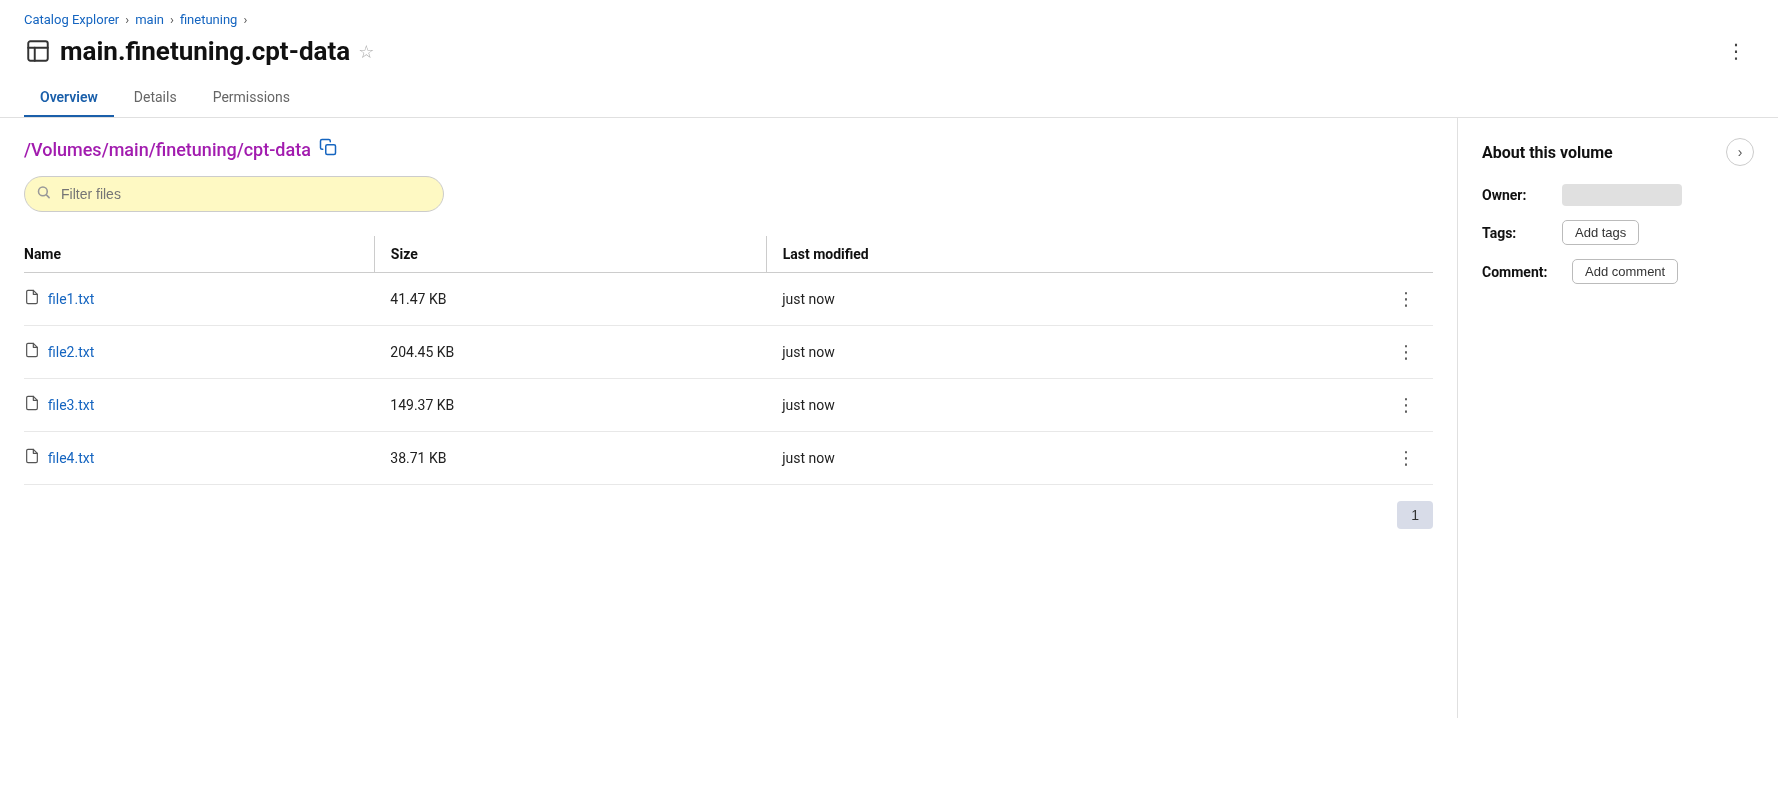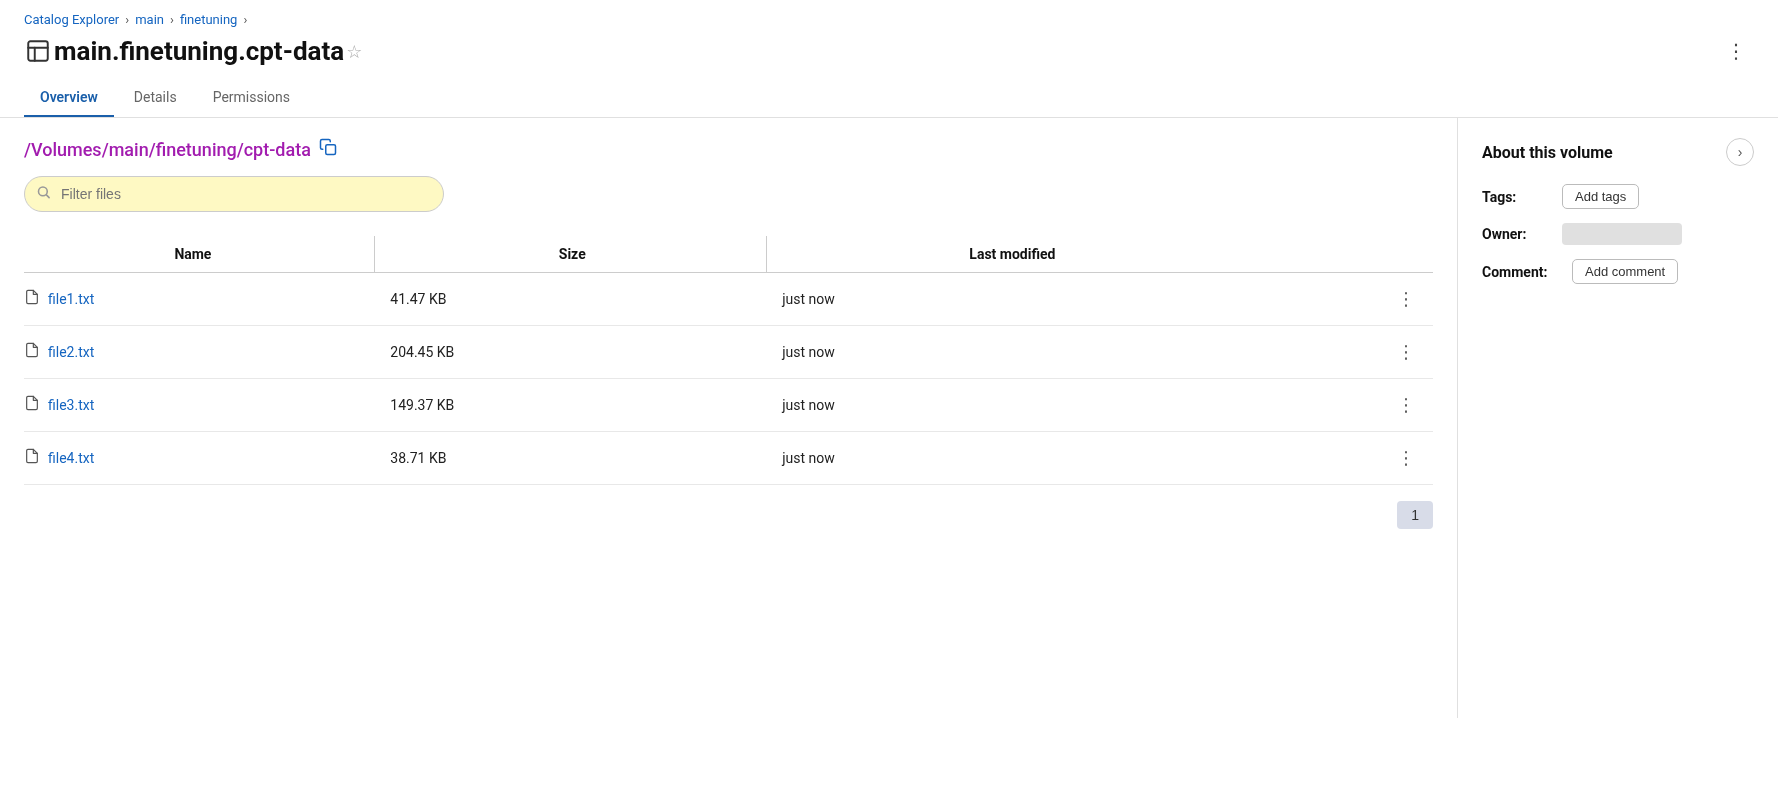--- a/index.html
+++ b/index.html
@@ -30,21 +30,21 @@
     }
     .title-row {
       display: flex;
       align-items: center;
       justify-content: space-between;
       margin-bottom: 12px;
     }
     .title-left {
       display: flex;
       align-items: center;
-      gap: 2px;
+      gap: 8px;
     }
     .volume-icon {
       width: 28px;
       height: 28px;
       display: inline-flex;
       align-items: center;
       justify-content: center;
       font-size: 22px;
       color: #333;
     }
@@ -154,21 +154,21 @@
       color: #333;
       outline: none;
       background: #fef9c3;
     }
 
     .file-table {
       width: 100%;
       border-collapse: collapse;
     }
     .file-table th {
-      text-align: center;
+      text-align: left;
       font-weight: 700;
       font-size: 14px;
       color: #111;
       padding: 10px 12px 10px 0;
       border-bottom: 1px solid #ccc;
     }
     .file-table th.size-col,
     .file-table th.modified-col {
       border-left: 1px solid #ccc;
       padding-left: 16px;
@@ -438,27 +438,27 @@
     </div>
   </div>
 
   <div class="right-panel">
     <div class="about-title">
       <span>About this volume</span>
       <button class="expand-btn">›</button>
     </div>
 
     <div class="info-row">
+      <span class="info-label">Owner:</span>
+      <div class="owner-placeholder"></div>
+    </div>
+
+    <div class="info-row">
       <span class="info-label">Tags:</span>
       <button class="add-tags-btn">Add tags</button>
-    </div>
-
-    <div class="info-row">
-      <span class="info-label">Owner:</span>
-      <div class="owner-placeholder"></div>
     </div>
 
     <div class="info-row">
       <span class="info-label">Comment:</span>
       <button class="add-comment-btn">Add comment</button>
     </div>
   </div>
 </div>
 
 </body></html>

